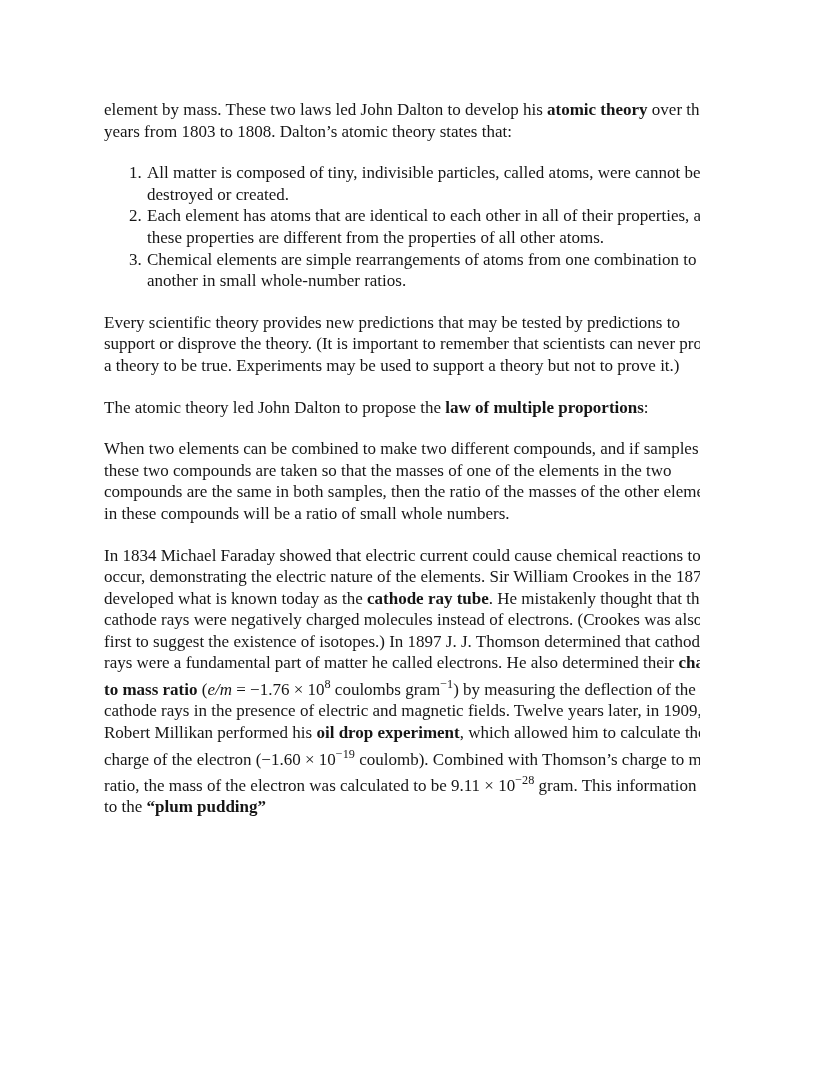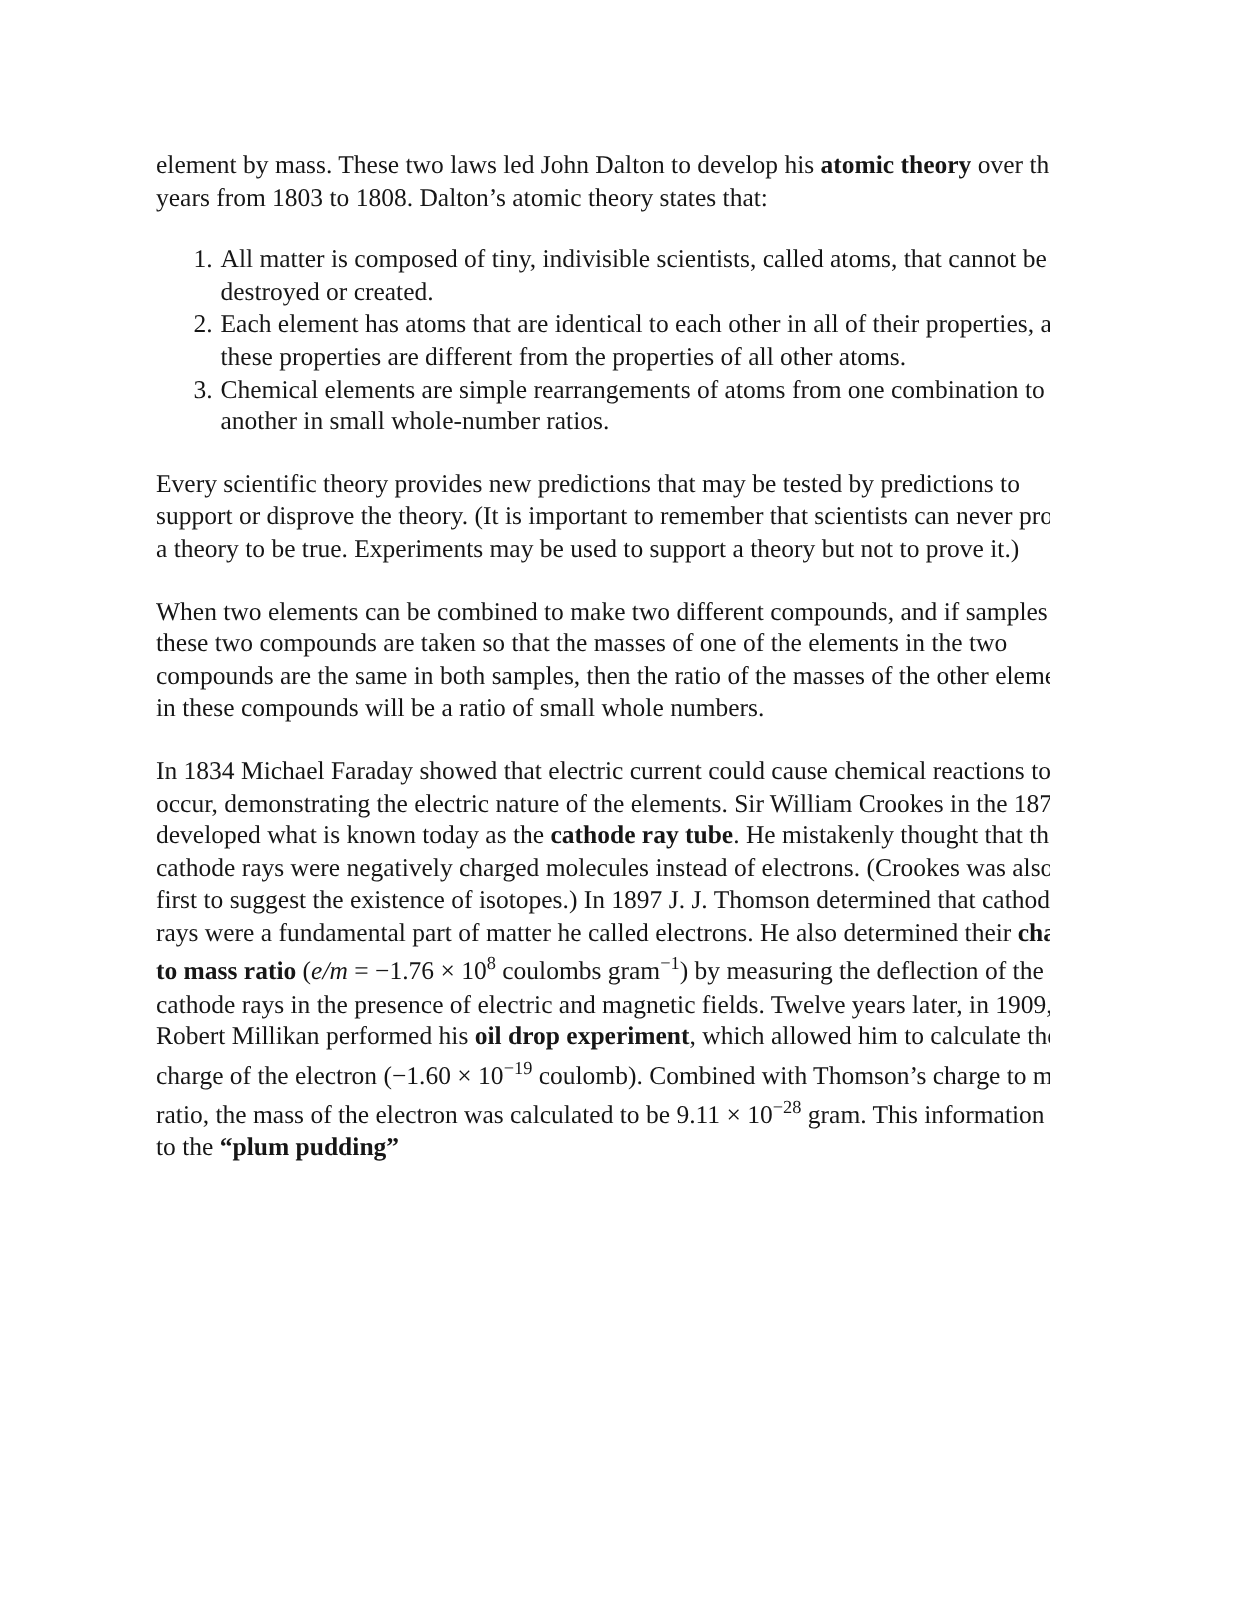--- a/index.html
+++ b/index.html
@@ -41,21 +41,22 @@
     vertical-align: super;
   }
 </style>
 </head>
 <body>
 
 <div class="page" style="background: rgb(255, 255, 255);">
   <div class="content" style="color: rgb(22, 22, 22);">
       <p><span>element by mass. These two laws led John Dalton to develop his </span><span style="font-weight: bold;">atomic theory</span><span> over the years from 1803 to 1808. Dalton’s atomic theory states that:</span></p>
       <ol>
-        <li><span>All matter is composed of tiny, indivisible scientists, called atoms, that cannot be destroyed or created.</span></li>
+        <li><span>All matter is composed of tiny, indivisible particles, called atoms, were cannot be destroyed or created.</span></li>
         <li><span>Each element has atoms that are identical to each other in all of their pro­perties, and these properties are different from the properties of all other atoms.</span></li>
         <li><span>Chemical elements are simple rearrangements of atoms from one combination to another in small whole-number ratios.</span></li>
       </ol>
       <p><span>Every scientific theory provides new predictions that may be tested by predictions to support or disprove the theory. (It is important to remember that scientists can never prove a theory to be true. Experiments may be used to support a theory but not to prove it.)</span></p>
+      <p><span>The atomic theory led John Dalton to propose the </span><span style="font-weight: bold;">law of multiple proportions</span><span>:</span></p>
       <p><span>When two elements can be combined to make two different compounds, and if samples of these two compounds are taken so that the masses of one of the elements in the two compounds are the same in both samples, then the ratio of the masses of the other element in these compounds will be a ratio of small whole numbers.</span></p>
       <p><span>In 1834 Michael Faraday showed that electric current could cause chemical reactions to occur, demonstrating the electric nature of the elements. Sir William Crookes in the 1870s developed what is known today as the </span><span style="font-weight: bold;">cathode ray tube</span><span>. He mistakenly thought that the cathode rays were negatively charged molecules instead of electrons. (Crookes was also the first to suggest the existence of isotopes.) In 1897 J. J. Thomson determined that cathode rays were a fundamental part of matter he called electrons. He also determined their </span><span style="font-weight: bold;">charge to mass ratio</span><span> (</span><span style="font-style: italic;">e/m</span><span> = −1.76 × 10</span><sup>8</sup><span> coulombs gram</span><sup>−1</sup><span>) by measuring the deflection of the cathode rays in the presence of electric and magnetic fields. Twelve years later, in 1909, Robert Millikan performed his </span><span style="font-weight: bold;">oil drop experiment</span><span>, which allowed him to calculate the charge of the electron (−1.60 × 10</span><sup>−19</sup><span> coulomb). Combined with Thomson’s charge to mass ratio, the mass of the electron was calculated to be 9.11 × 10</span><sup>−28</sup><span> gram. This information led to the </span><span style="font-weight: bold;">“plum pudding”</span></p>
     </div>
 </div>
 
 </body></html>

